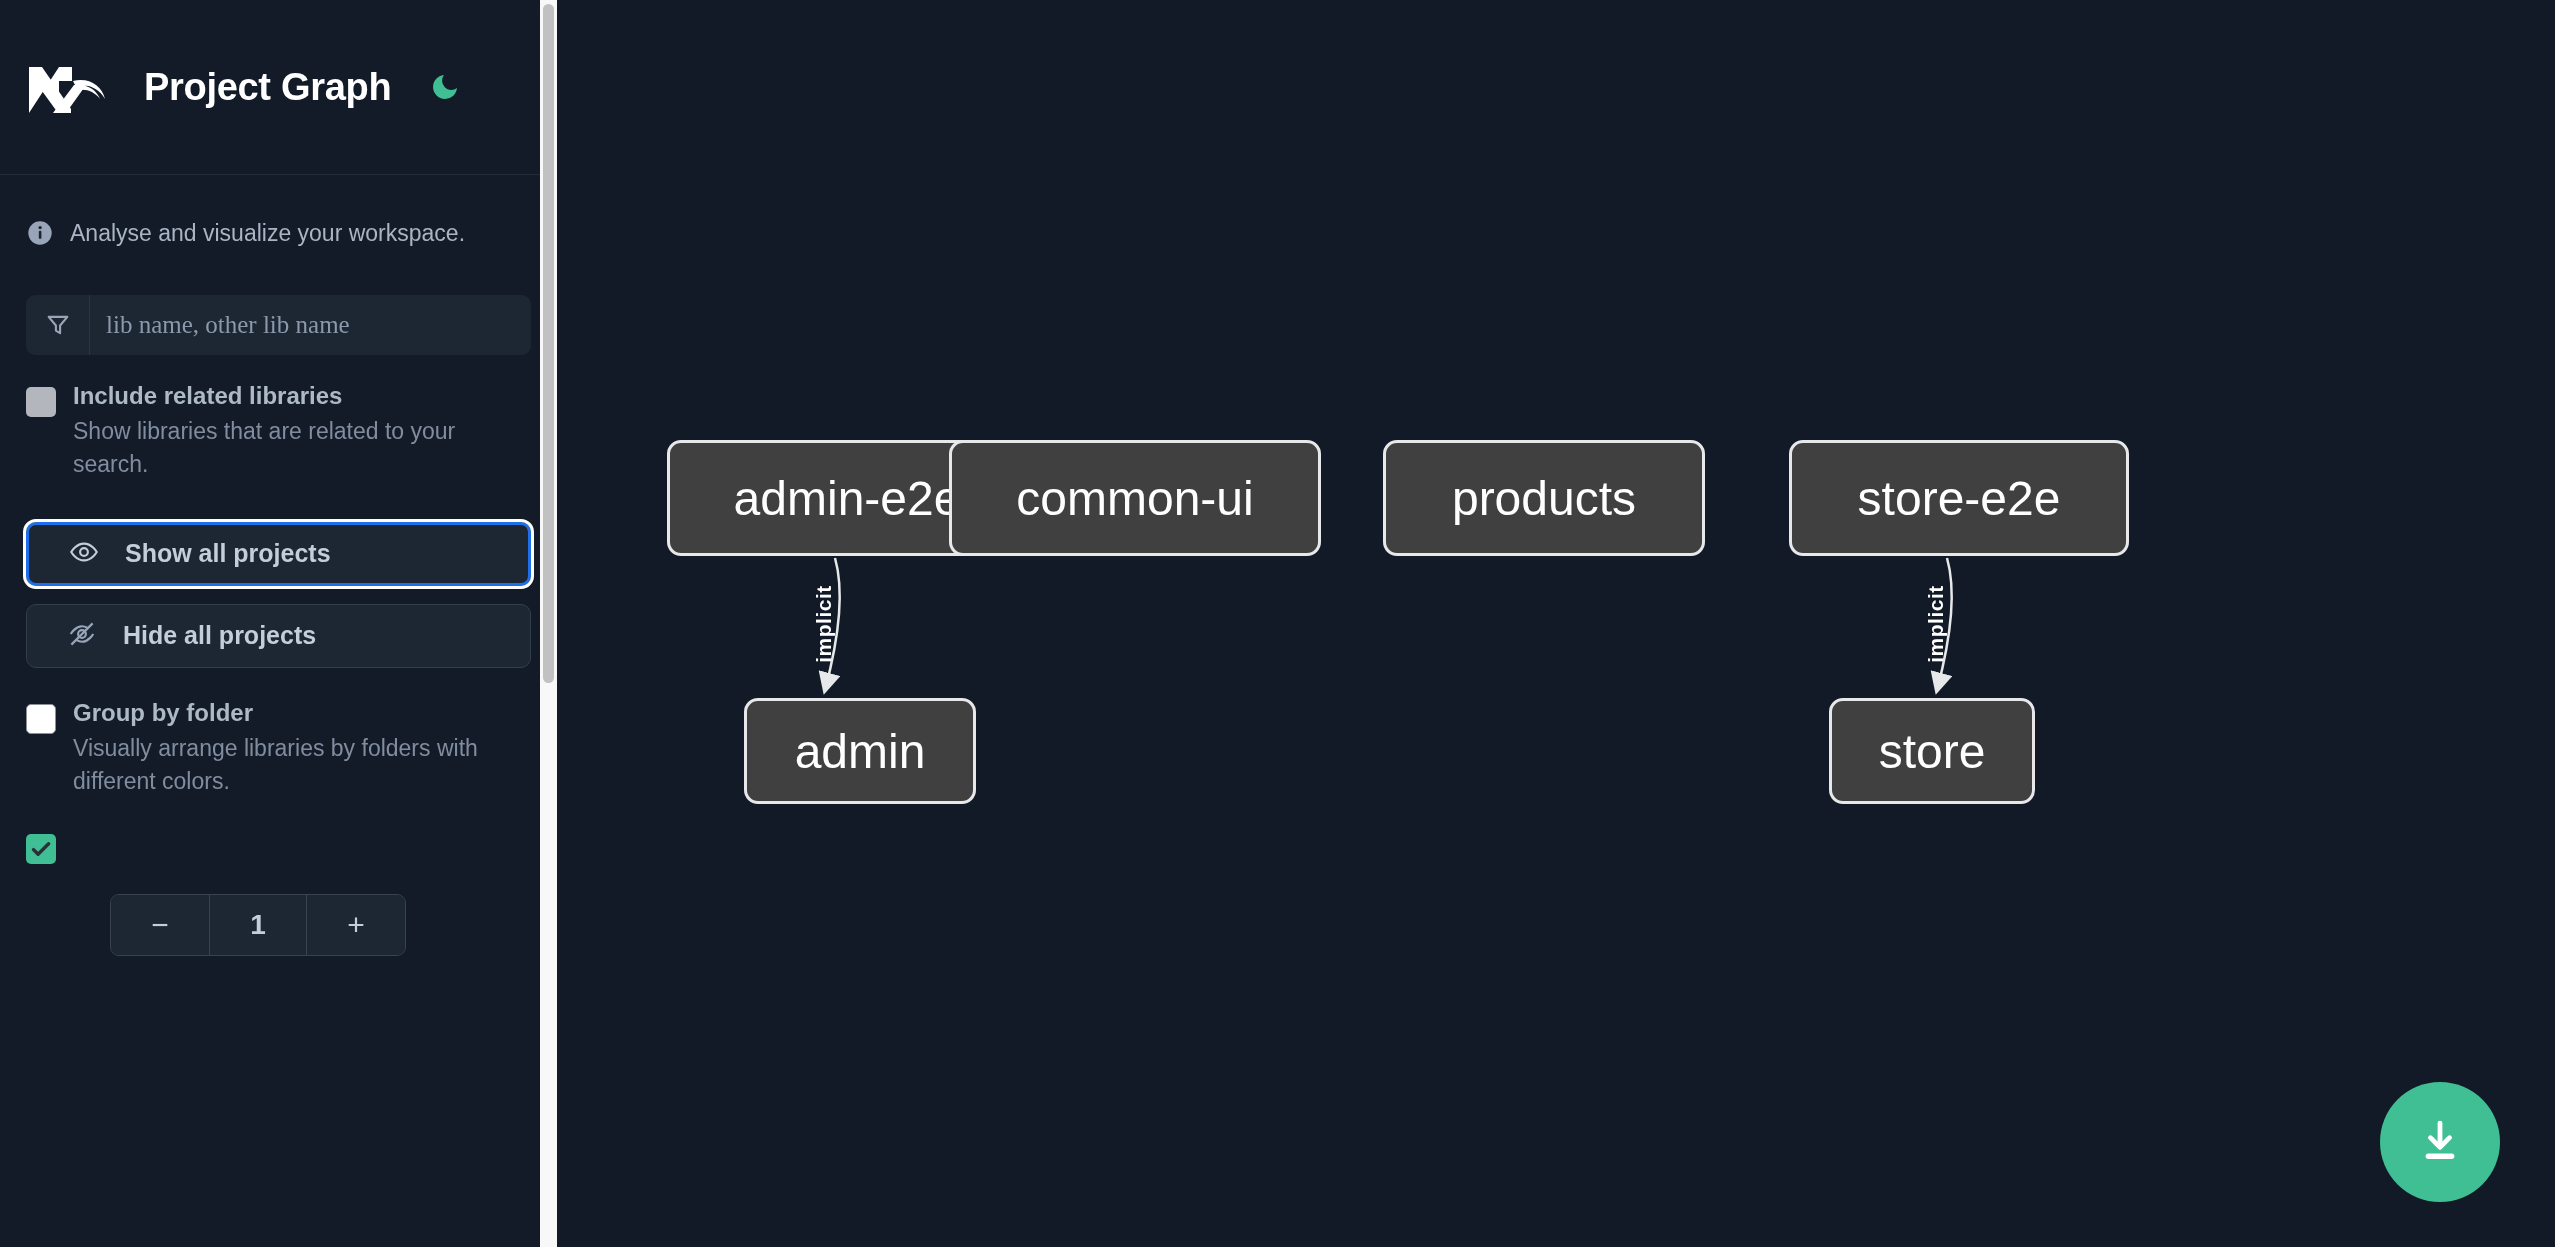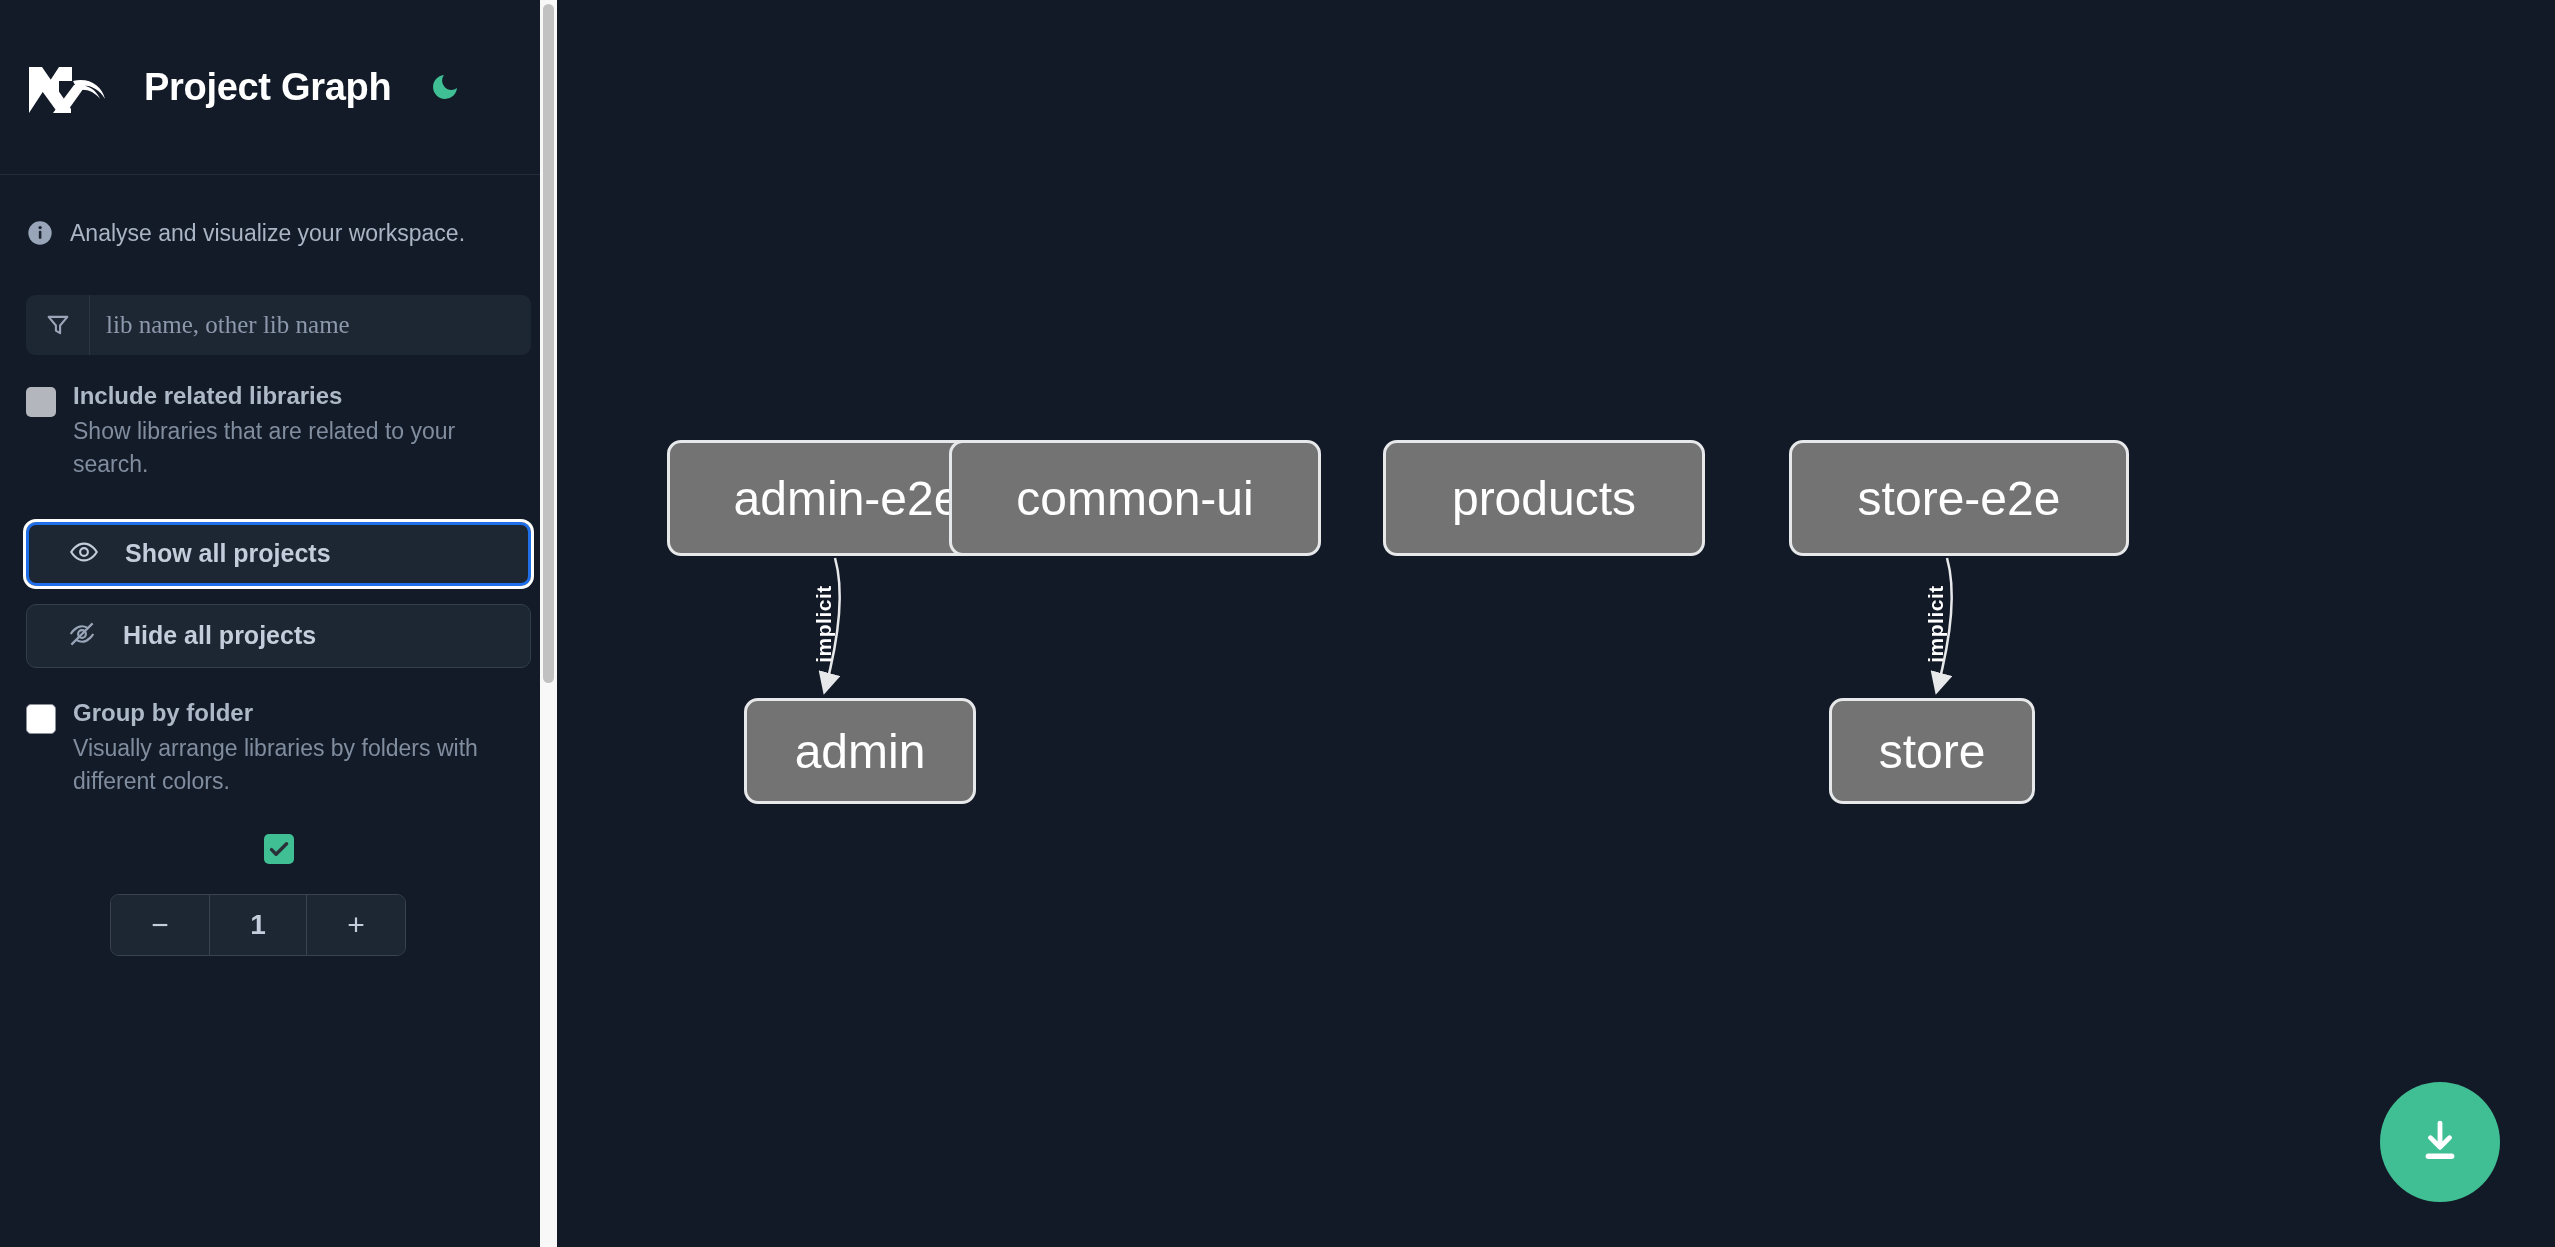--- a/index.html
+++ b/index.html
@@ -56,21 +56,21 @@
     width: 64px; display: flex; align-items: center; justify-content: center;
     border-right: 1px solid #2b3442;
   }
   .filter-input {
     flex: 1; border: none; outline: none; background: transparent;
     font-family: Liberation Serif, serif;
     font-size: 25px; color: #fca5a5; padding: 0 16px;
   }
   .filter-input::placeholder { color: #8c99ac; }
 
-  .opt-block { padding: 26px 26px 0 26px; display: flex; gap: 17px; justify-content: center; }
+  .opt-block { padding: 26px 26px 0 26px; display: flex; gap: 17px; }
   .opt-block.tight { padding-top: 30px; }
   .cb {
     flex: 0 0 30px; width: 30px; height: 30px; margin-top: 6px;
     border-radius: 5px; position: relative;
   }
   .cb.disabled { background: #b3b7bd; }
   .cb.unchecked { background: #ffffff; border: 1px solid #8b9099; }
   .cb.checked { background: #3fbf93; }
   .cb.checked svg { position: absolute; left: 3px; top: 3px; }
   .opt-text { flex: 1; }
@@ -119,21 +119,21 @@
     width: 11px; height: 679px; background: #c1c1c1; border-radius: 6px;
   }
 
   
   .graph {
     position: relative; flex: 1; height: 1247px;
     background: #131a27; overflow: hidden;
   }
   .node {
     position: absolute;
-    background: #737373;
+    background: #404040;
     border: 3px solid #e6e8ea;
     border-radius: 14px;
     display: flex; align-items: center; justify-content: center;
     color: #ffffff;
     font-size: 48px;
     cursor: pointer;
     white-space: nowrap;
   }
   .edge-svg { position: absolute; left: 0; top: 0; width: 100%; height: 100%; pointer-events: none; }
   .edge-label {

